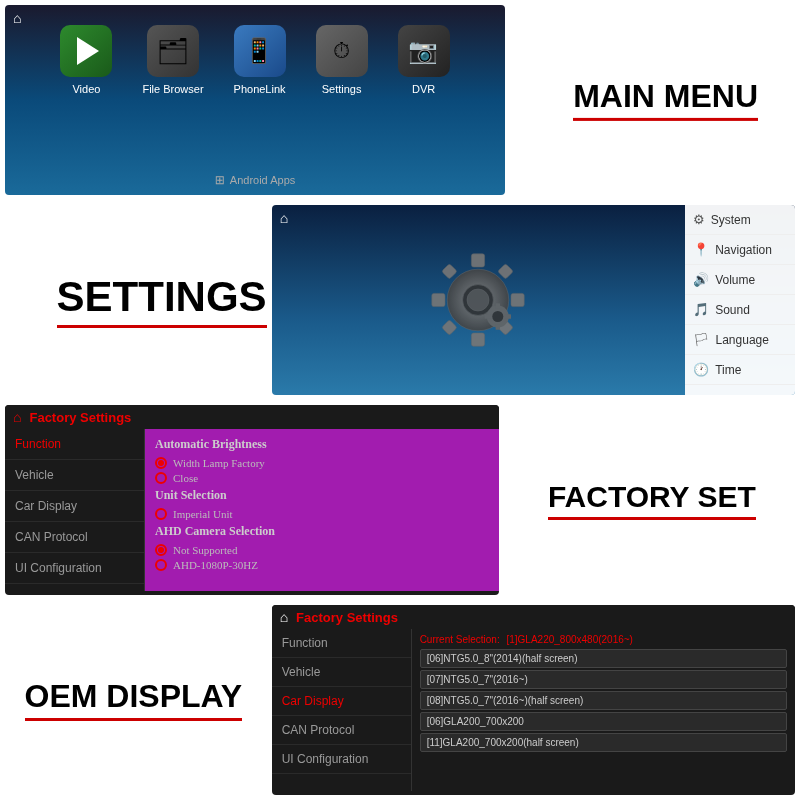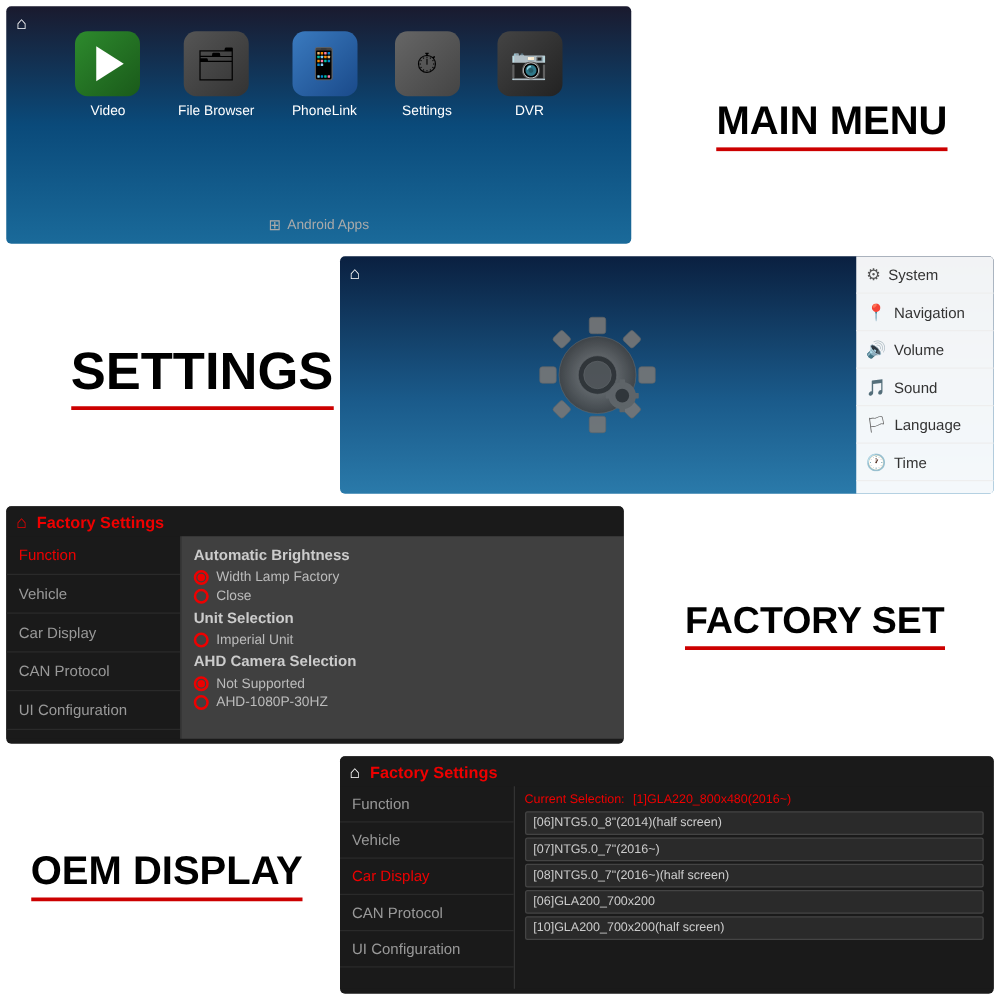--- a/index.html
+++ b/index.html
@@ -247,21 +247,22 @@
       border-bottom: 1px solid #2a2a2a;
     }
 
     .factory-sidebar-item.active {
       color: #e00;
     }
 
     .factory-content {
       flex: 1;
       padding: 8px 10px;
-      background: #404040;
+      background: #a21caf;
+      font-family: Liberation Serif, serif;
     }
 
     .factory-section-title {
       color: #ccc;
       font-size: 12px;
       font-weight: bold;
       margin-bottom: 5px;
     }
 
     .radio-option {
@@ -622,17 +623,17 @@
       </div>
       <div class="oem-content">
         <div class="current-selection">
           <span>Current Selection:</span>
           <span style="color:#e00; margin-left:4px;">[1]GLA220_800x480(2016~)</span>
         </div>
         <div class="oem-list-item">[06]NTG5.0_8"(2014)(half screen)</div>
         <div class="oem-list-item">[07]NTG5.0_7"(2016~)</div>
         <div class="oem-list-item">[08]NTG5.0_7"(2016~)(half screen)</div>
         <div class="oem-list-item">[06]GLA200_700x200</div>
-        <div class="oem-list-item">[10]GLA200_700x200(half screen)</div>
+        <div class="oem-list-item">[11]GLA200_700x200(half screen)</div>
       </div>
     </div>
   </div>
 </div>
 
 </body></html>

